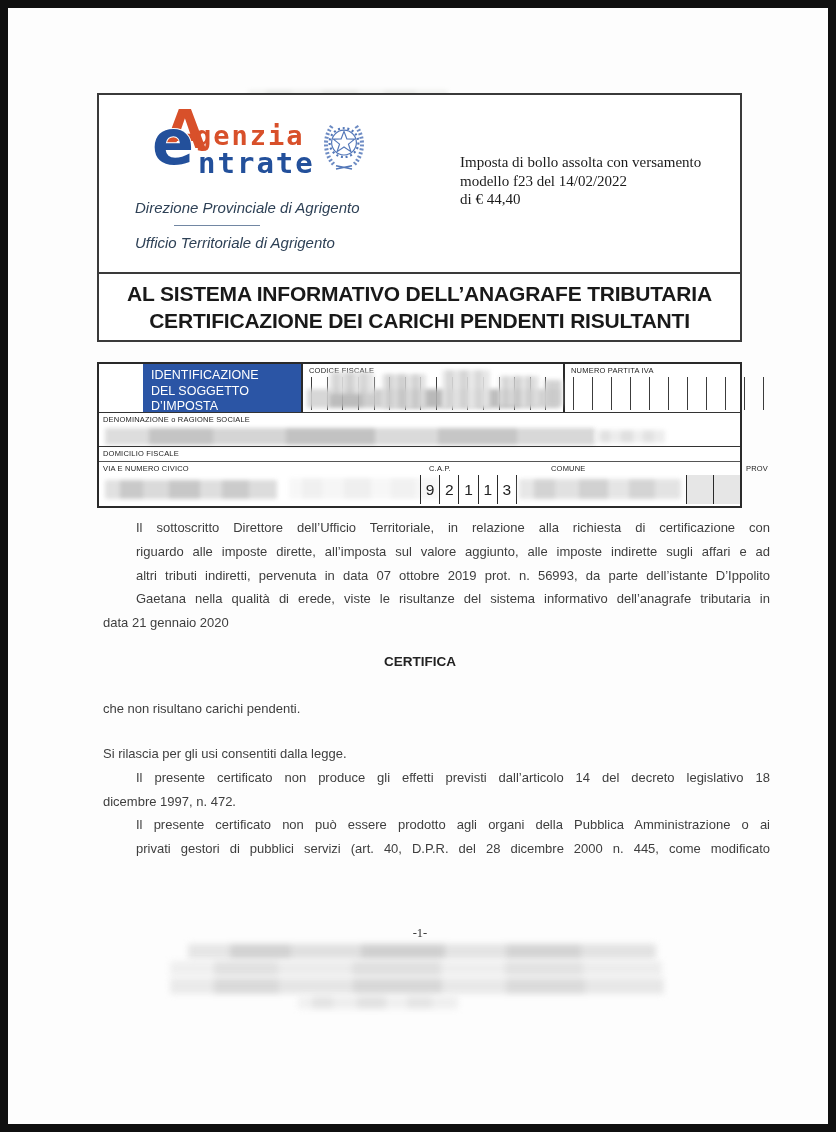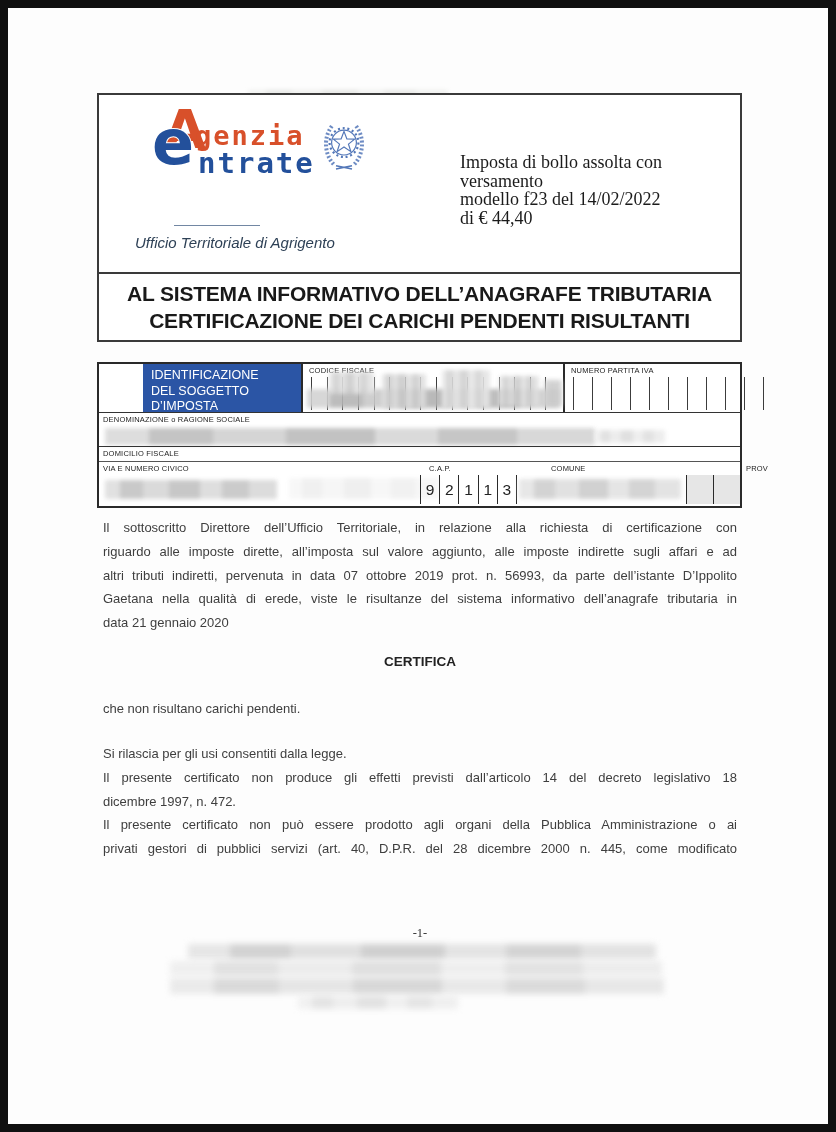--- a/index.html
+++ b/index.html
@@ -10,21 +10,21 @@
   .header-section{position:absolute;left:0;top:0;width:641px;height:177px;}
   .title-section{position:absolute;left:0;top:177px;width:641px;height:68px;border-top:2px solid #3a3a3a;text-align:center;padding-top:7px;box-sizing:content-box;}
   .title-line{font-weight:bold;font-size:21px;line-height:26.5px;letter-spacing:-0.2px;color:var(--title-text);}
   
   .logo-mark{position:absolute;left:55px;top:5px;width:60px;height:80px;}
   .logo-a{position:absolute;left:10px;top:-2px;font:bold 54px "DejaVu Sans",sans-serif;color:var(--logo-red);}
   .logo-e{position:absolute;left:-2px;top:6px;font:bold 62px "DejaVu Sans",sans-serif;color:var(--logo-blue);-webkit-text-stroke:2px #fff;paint-order:stroke fill;}
   .logo-word1{position:absolute;left:96px;top:25px;font:bold 27px "DejaVu Sans Mono",monospace;letter-spacing:2px;color:var(--logo-red);}
   .logo-word2{position:absolute;left:99px;top:51px;font:bold 29px "DejaVu Sans Mono",monospace;letter-spacing:2px;color:var(--logo-blue);}
   .emblem{position:absolute;left:221px;top:21px;}
-  .stamp{position:absolute;left:361px;top:58px;width:285px;font-family:"Liberation Serif",serif;font-size:18px;line-height:18.5px;color:#1b1b1b;}
+  .stamp{position:absolute;left:361px;top:58px;width:285px;font-family:"Liberation Serif",serif;font-size:15px;line-height:18.5px;color:#1b1b1b;}
   .org1{position:absolute;left:36px;top:104px;font-style:italic;font-size:15px;color:#2e4156;}
   .org-div{position:absolute;left:75px;top:130px;width:86px;height:1px;background:#7287a3;}
   .org2{position:absolute;left:36px;top:139px;font-style:italic;font-size:15px;color:#2e4156;}
   
   .form-table{position:absolute;left:97px;top:362px;width:645px;height:146px;border:2px solid #2a2a2a;box-sizing:border-box;background:#fff;}
   .row1{position:absolute;left:0;top:0;width:641px;height:48px;margin-left:44px;}
   .blue-cell{position:absolute;left:0;top:0;width:160px;height:48px;background:var(--section-blue);color:#fff;font-size:12.5px;line-height:15.5px;padding:4px 0 0 8px;box-sizing:border-box;border-right:2px solid #2a2a2a;}
   .cf-cell{position:absolute;left:162px;top:0;width:260px;height:48px;border-right:2px solid #2a2a2a;box-sizing:border-box;}
   .piva-cell{position:absolute;left:424px;top:0;width:217px;height:48px;}
   .field-label{font-size:7.5px;letter-spacing:.2px;color:#222;padding:2px 0 0 4px;}
@@ -39,21 +39,21 @@
   .cap-cell{flex:1;border-left:1.7px solid #2a2a2a;font-size:15.5px;color:#222;display:flex;align-items:center;justify-content:center;}
   .cap-comb .cap-cell:last-child{border-right:1.7px solid #2a2a2a;}
   .prov-comb{position:absolute;left:587px;top:13px;width:54px;height:29px;display:flex;}
   .prov-cell{flex:1;border-left:1.5px solid #2a2a2a;background:#e6e6e6;}
   
   .redact{position:absolute;background:#c9c9c9;filter:blur(2px);border-radius:1px;
           background-image:linear-gradient(90deg,rgba(255,255,255,.35) 0 9%,rgba(0,0,0,.04) 9% 22%,rgba(255,255,255,.2) 22% 37%,rgba(0,0,0,.05) 37% 55%,rgba(255,255,255,.3) 55% 68%,rgba(0,0,0,.03) 68% 84%,rgba(255,255,255,.25) 84% 100%);}
   
   .body-text{position:absolute;left:103px;width:634px;color:var(--body-text);font-size:13px;line-height:23.8px;}
   .tline{width:100%;}
-  .tline.just{text-align:justify;text-align-last:justify;}
+  .tline.just{text-align:justify;text-align-last:justify;margin-left:33px;}
   .certifica{position:absolute;left:103px;width:634px;text-align:center;font-weight:bold;font-size:13.5px;color:#222;}
   .pagenum{position:absolute;left:103px;width:634px;text-align:center;font-family:"Liberation Serif",serif;font-size:12.5px;color:#333;}
 </style>
 </head>
 <body>
 
 <div class="page">
 
   <div class="redact" style="left:248px;top:90px;width:200px;height:15px;background-color:#d9dbd6;opacity:.5;"></div>
   <div class="redact" style="left:375px;top:99px;width:180px;height:12px;background-color:#dcdee0;opacity:.45;"></div>
@@ -78,20 +78,21 @@
           <path d="M20 61 L40 65 M20 65 L40 61" stroke-width="2"></path>
         </g>
       </svg>
 
       <div class="stamp">
         <div>Imposta di bollo assolta con versamento</div>
         <div>modello f23 del 14/02/2022</div>
         <div>di € 44,40</div>
       </div>
 
+      <div class="org1">Direzione Provinciale di Agrigento</div>
       <div class="org-div"></div>
       <div class="org2">Ufficio Territoriale di Agrigento</div>
     </div>
 
     <div class="title-section">
       <div class="title-line">AL SISTEMA INFORMATIVO DELL’ANAGRAFE TRIBUTARIA</div>
       <div class="title-line">CERTIFICAZIONE DEI CARICHI PENDENTI RISULTANTI</div>
     </div>
   </div>
 

